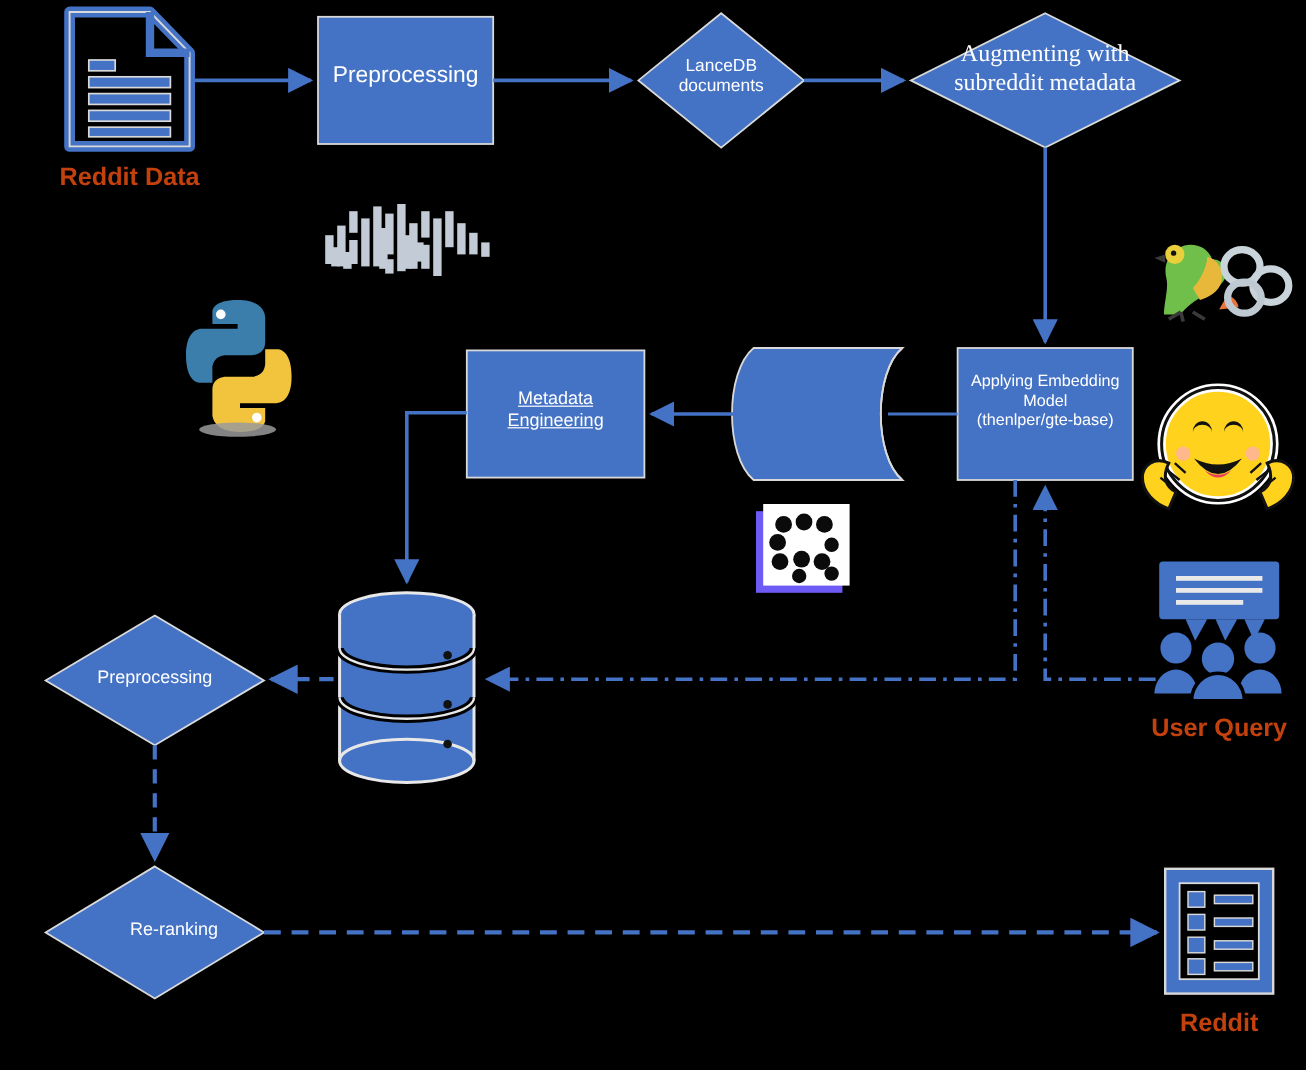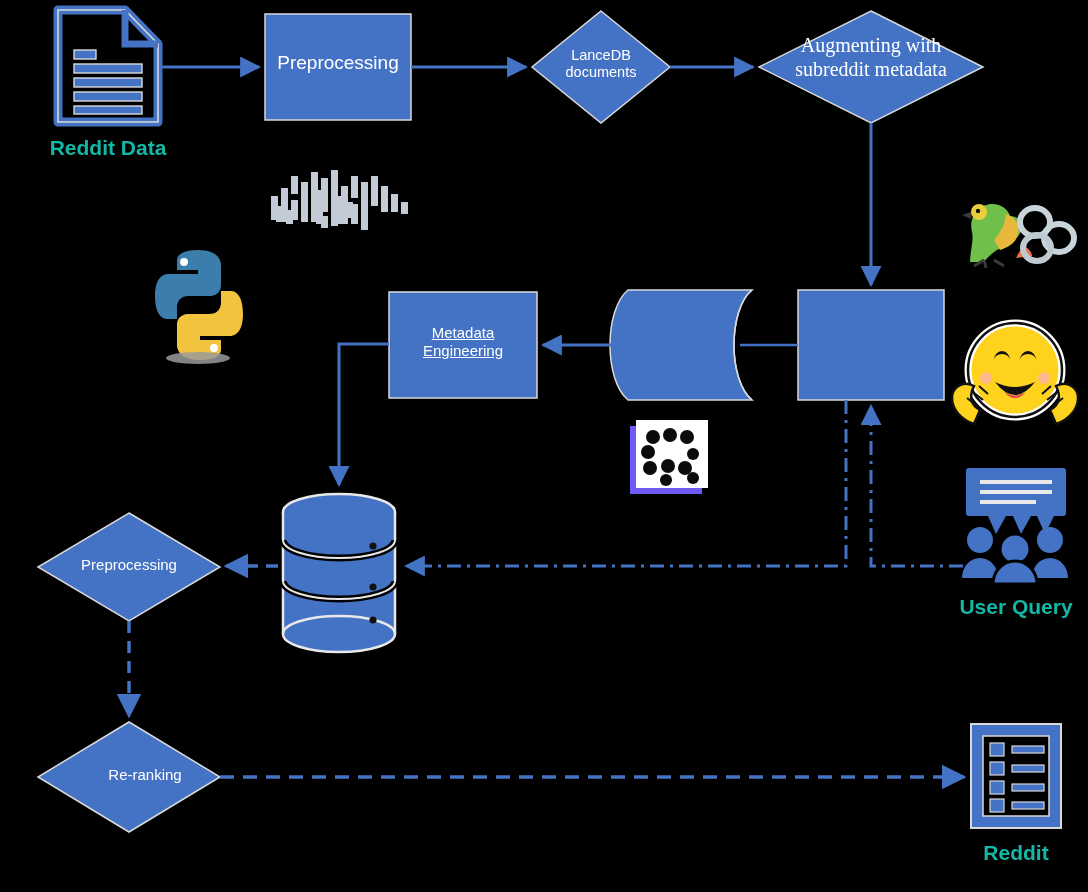--- a/index.html
+++ b/index.html
@@ -15,21 +15,21 @@
   .node-label{
     position:absolute;
     color:#FFFFFF;
     text-align:center;
     line-height:1.18;
     pointer-events:none;
     white-space:pre-line;
   }
   .cap{
     position:absolute;
-    color:#14b8a6;
+    color:#c2410c;
     font-weight:bold;
     text-align:center;
     line-height:1.2;
     white-space:pre-line;
   }
 </style>
 </head>
 <body>
 
 <div id="stage">
@@ -208,20 +208,23 @@
   </svg>
 
   <div class="node-label" style="left:237px;top:52px;width:146px;font-size:19px;">Preprocessing</div>
 
   <div class="node-label" style="left:504px;top:47px;width:138px;font-size:14.5px;">LanceDB
 documents</div>
 
   <div class="node-label" style="left:731px;top:34px;width:224px;font-size:20px;font-family:Liberation Serif, serif;">Augmenting with
 subreddit metadata</div>
 
+  <div class="node-label" style="left:768px;top:310px;width:150px;font-size:13.5px;">Applying Embedding
+Model
+(thenlper/gte-base)</div>
 
 
   <div class="node-label" style="left:361px;top:324px;width:148px;font-size:15px;text-decoration:underline;">Metadata
 Engineering</div>
 
   <div class="node-label" style="left:10px;top:556px;width:182px;font-size:15px;">Preprocessing</div>
 
   <div class="node-label" style="left:26px;top:766px;width:182px;font-size:15px;">Re-ranking</div>
 
   <div class="cap" style="left:5px;top:135px;width:150px;font-size:21px;">Reddit Data</div>

